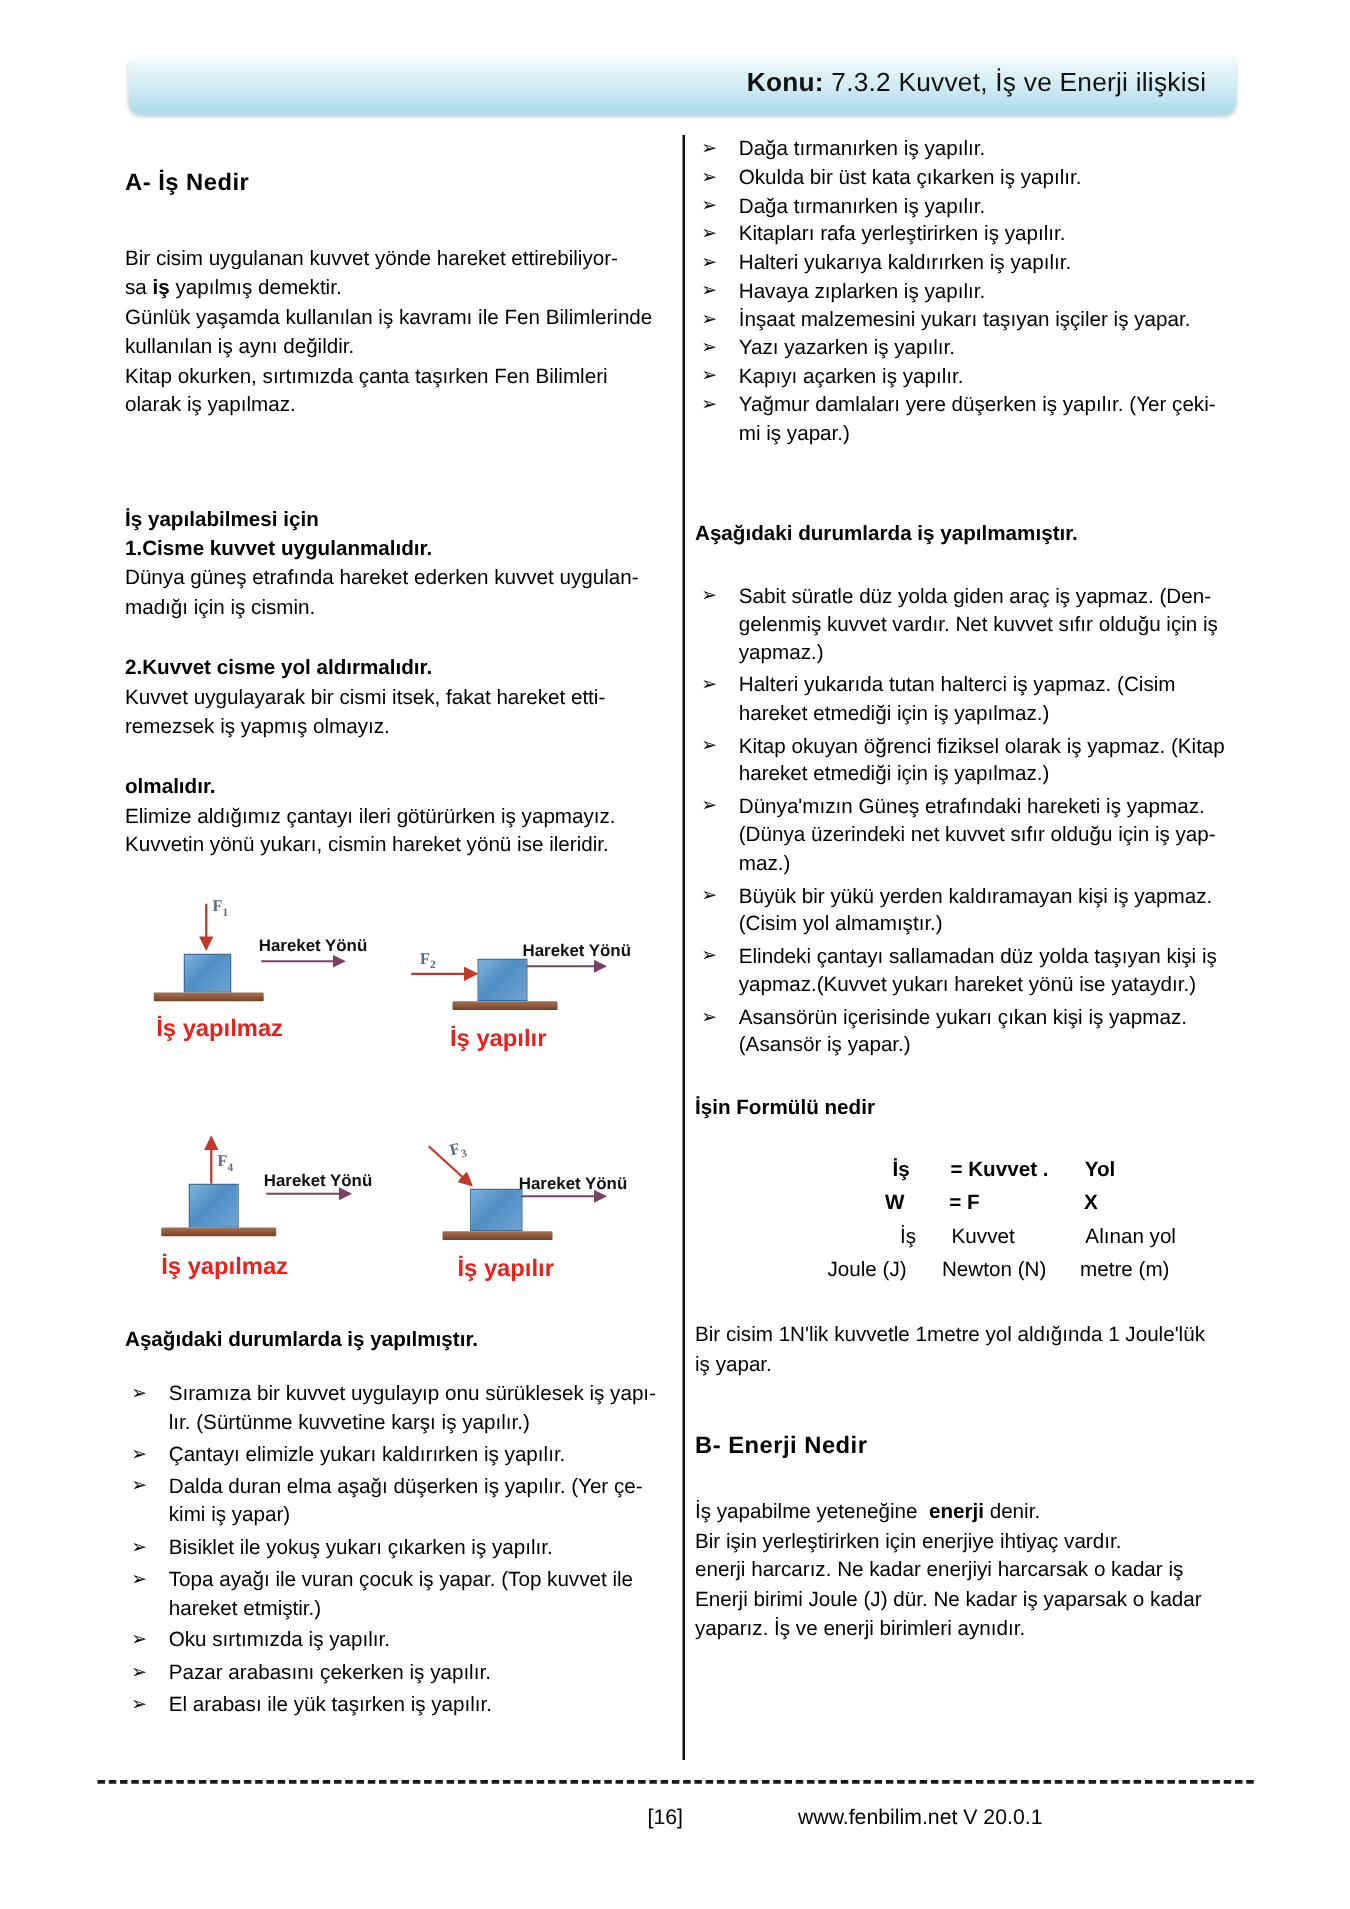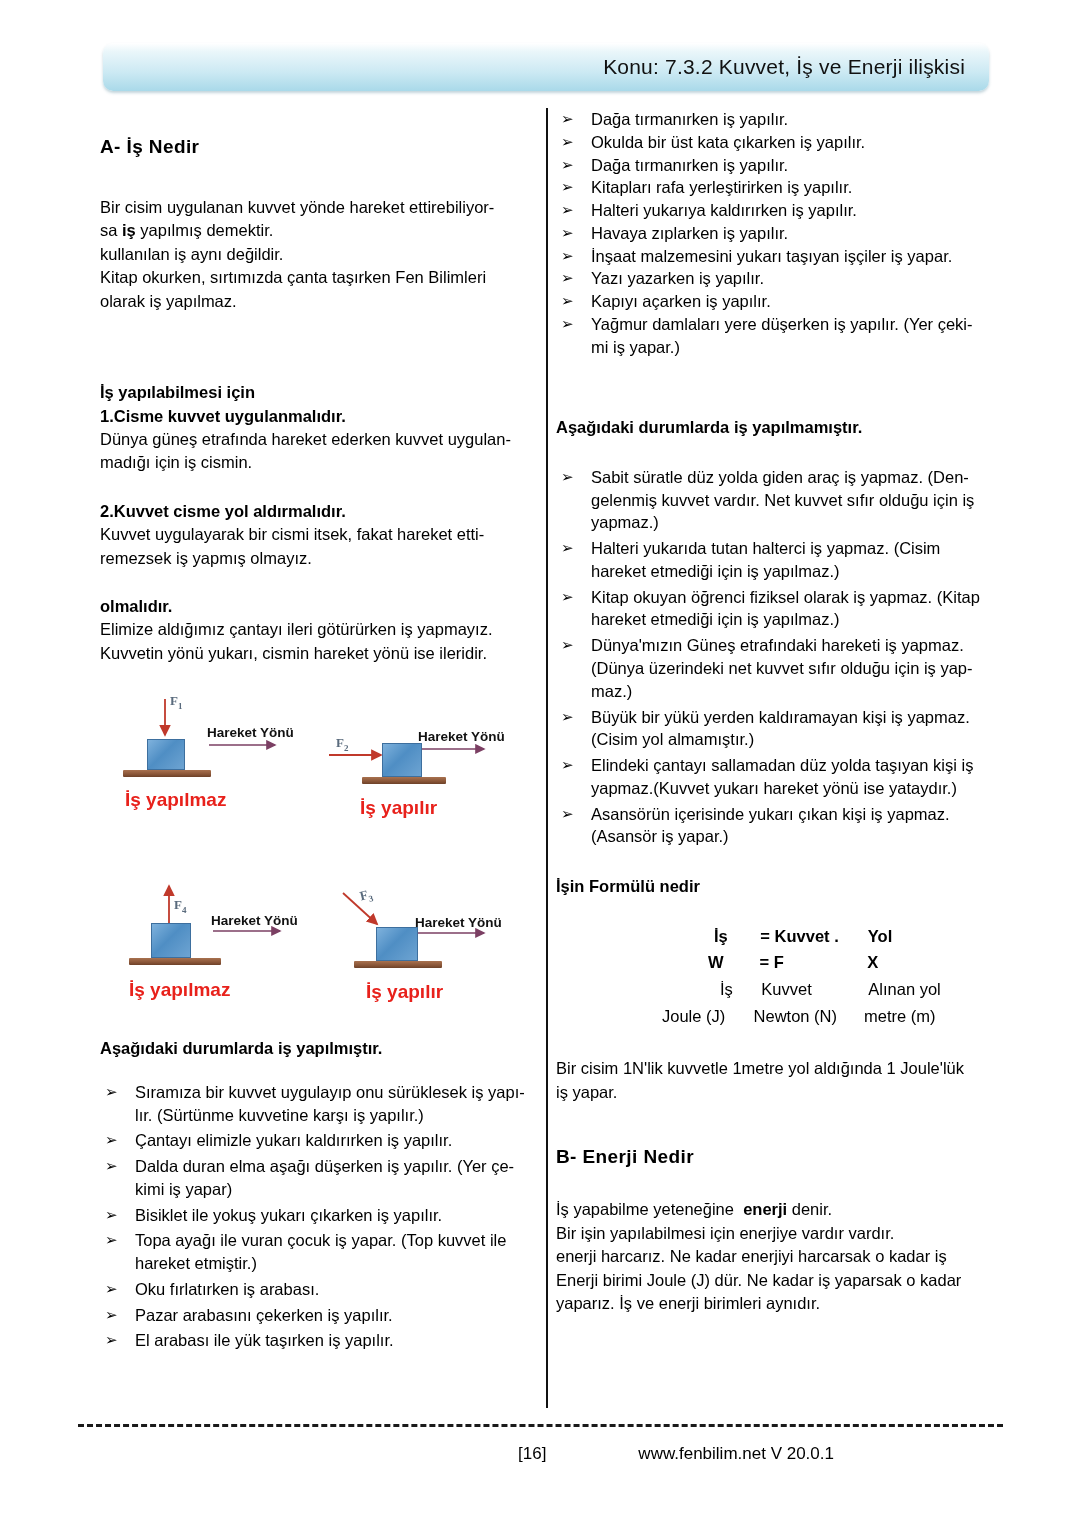--- a/index.html
+++ b/index.html
@@ -27,21 +27,21 @@
     align-items: center;
     justify-content: flex-end;
   }
   #header-title {
     font-size: 21px;
     letter-spacing: 0.2px;
     padding-right: 24px;
     white-space: nowrap;
     color: #111;
   }
-  #header-title .lbl { font-weight: normal; margin-left: 41px; }
+  #header-title .lbl { font-weight: bold; margin-left: 41px; }
 
   
   .col {
     position: absolute;
     top: 108px;
   }
   #left-col  { left: 100px;  width: 440px; }
   #right-col { left: 556px;  width: 444px; }
 
   #column-divider {
@@ -194,20 +194,21 @@
 <div class="col" id="left-col">
 
   <div class="spacer-md"></div>
 
   <div class="h-section">A- İş Nedir</div>
 
   <div class="spacer-sm"></div>
 
   <div class="para">Bir cisim uygulanan kuvvet yönde hareket ettirebiliyor-</div>
   <div class="para">sa <span class="bold">iş</span> yapılmış demektir.</div>
+  <div class="para">Günlük yaşamda kullanılan iş kavramı ile Fen Bilimlerinde</div>
   <div class="para">kullanılan iş aynı değildir.</div>
   <div class="para">Kitap okurken, sırtımızda çanta taşırken Fen Bilimleri</div>
   <div class="para">olarak iş yapılmaz.</div>
 
   <div style="height:68px"></div>
 
   <div class="sub-bold">İş yapılabilmesi için</div>
   <div class="sub-bold">1.Cisme kuvvet uygulanmalıdır.</div>
   <div class="para">Dünya güneş etrafında hareket ederken kuvvet uygulan-</div>
   <div class="para">madığı için iş cismin.</div>
@@ -297,21 +298,21 @@
   <div class="sub-bold">Aşağıdaki durumlarda iş yapılmıştır.</div>
 
   <div style="height:20px"></div>
 
   <ul class="arrow-list loose" id="left-work-list">
       <li><span class="bullet-glyph">➢</span><span>Sıramıza bir kuvvet uygulayıp onu sürüklesek iş yapı-<br>lır. (Sürtünme kuvvetine karşı iş yapılır.)</span></li>
       <li><span class="bullet-glyph">➢</span><span>Çantayı elimizle yukarı kaldırırken iş yapılır.</span></li>
       <li><span class="bullet-glyph">➢</span><span>Dalda duran elma aşağı düşerken iş yapılır. (Yer çe-<br>kimi iş yapar)</span></li>
       <li><span class="bullet-glyph">➢</span><span>Bisiklet ile yokuş yukarı çıkarken iş yapılır.</span></li>
       <li><span class="bullet-glyph">➢</span><span>Topa ayağı ile vuran çocuk iş yapar. (Top kuvvet ile<br>hareket etmiştir.)</span></li>
-      <li><span class="bullet-glyph">➢</span><span>Oku fırlatırken iş arabası.</span></li>
+      <li><span class="bullet-glyph">➢</span><span>Oku sırtımızda iş yapılır.</span></li>
       <li><span class="bullet-glyph">➢</span><span>Pazar arabasını çekerken iş yapılır.</span></li>
       <li><span class="bullet-glyph">➢</span><span>El arabası ile yük taşırken iş yapılır.</span></li>
     </ul>
 
 </div>
 
 <div class="col" id="right-col">
 
   <ul class="arrow-list tight" id="right-work-list">
       <li><span class="bullet-glyph">➢</span><span>Dağa tırmanırken iş yapılır.</span></li>
@@ -376,21 +377,21 @@
   <div class="para">Bir cisim 1N'lik kuvvetle 1metre yol aldığında 1 Joule'lük</div>
   <div class="para">iş yapar.</div>
 
   <div style="height:42px"></div>
 
   <div class="h-section" style="margin-bottom:0">B- Enerji Nedir</div>
 
   <div style="height:30px"></div>
 
   <div class="para">İş yapabilme yeteneğine&nbsp; <span class="bold">enerji</span> denir.</div>
-  <div class="para">Bir işin yapılabilmesi için enerjiye vardır vardır.</div>
+  <div class="para">Bir işin yerleştirirken için enerjiye ihtiyaç vardır.</div>
   <div class="para">enerji harcarız. Ne kadar enerjiyi harcarsak o kadar iş</div>
   <div class="para">Enerji birimi Joule (J) dür. Ne kadar iş yaparsak o kadar</div>
   <div class="para">yaparız. İş ve enerji birimleri aynıdır.</div>
 
 </div>
 
 <div id="footer-rule"></div>
 <div id="footer-text">
   <span id="footer-page">[16]</span>
   <span id="footer-site">www.fenbilim.net  V 20.0.1</span>

